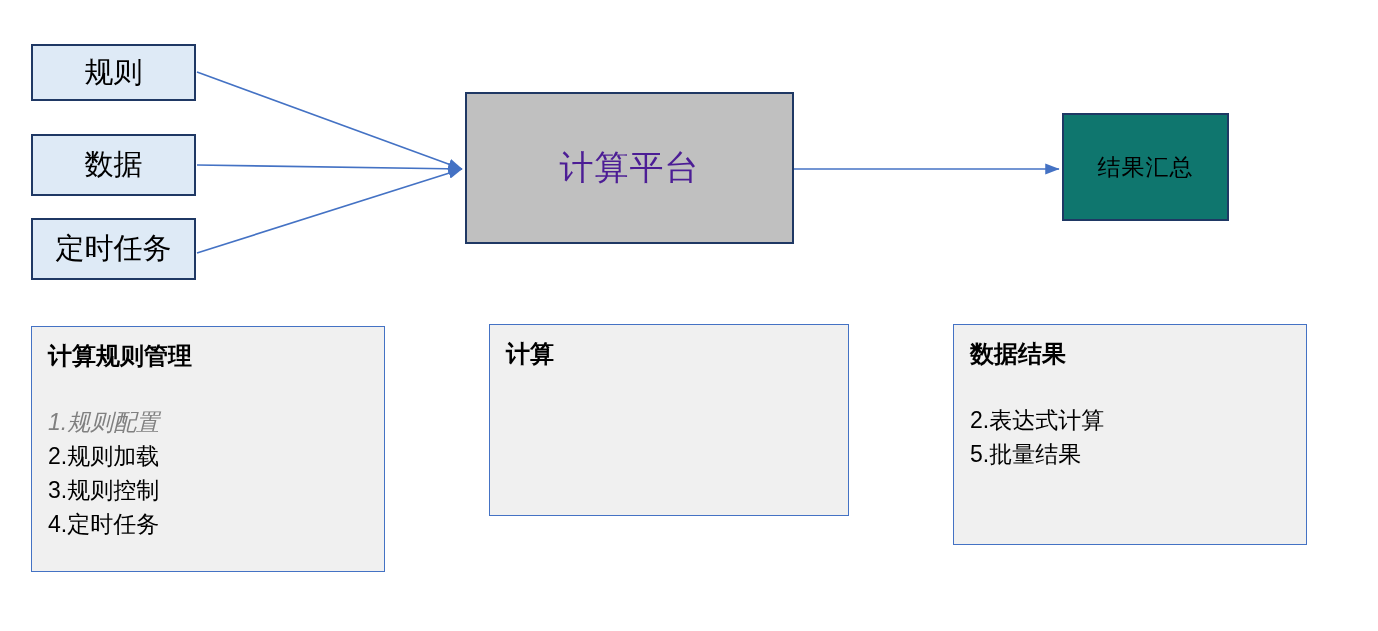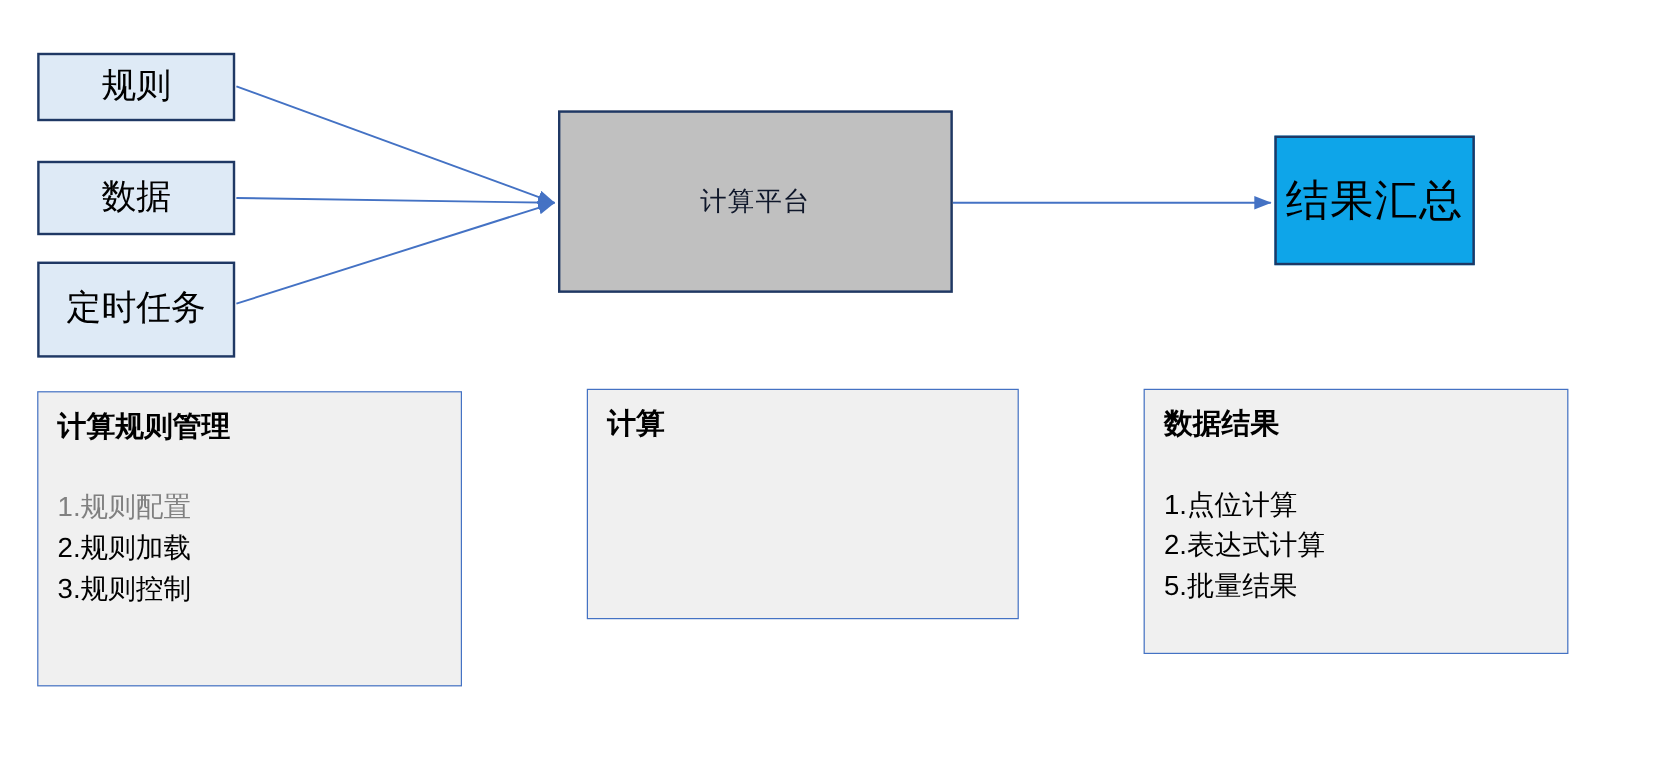--- a/index.html
+++ b/index.html
@@ -44,30 +44,30 @@
   .node-source {
     background: #DEEAF6;
     border: 2.5px solid #1F3864;
     color: #000000;
     font-size: 29px;
   }
 
   .node-platform {
     background: #C0C0C0;
     border: 2.5px solid #1F3864;
-    color: #0f172a;
-    font-size: 22px;
+    color: #4c1d95;
+    font-size: 34px;
     letter-spacing: 1px;
   }
 
   .node-result {
-    background: #0ea5e9;
+    background: #0f766e;
     border: 2.5px solid #1F3864;
     color: #000000;
-    font-size: 36px;
+    font-size: 23px;
     letter-spacing: 1px;
   }
 
   
   .panel {
     position: absolute;
     box-sizing: border-box;
     background: #F0F0F0;
     border: 1.5px solid #4472C4;
     padding: 14px 0 10px 16px;
@@ -86,20 +86,21 @@
     padding: 0;
   }
   .panel-list li {
     font-size: 23px;
     color: #000000;
     line-height: 1.48;
     white-space: nowrap;
   }
   .panel-list li.muted {
     color: #808080;
+    font-style: italic;
   }
 </style>
 </head>
 <body>
 
 <div id="canvas">
 
   <svg id="connectors" viewBox="0 0 1378 631" width="1378" height="631" xmlns="http://www.w3.org/2000/svg">
     <defs>
       <marker id="arrowhead" markerWidth="9" markerHeight="7" refX="8.6" refY="3.5" orient="auto" markerUnits="strokeWidth">
@@ -117,47 +118,47 @@
   </svg>
 
   <div class="node node-source" style="left:31px; top:44px; width:165px; height:57px;">
     <span>规则</span>
   </div>
 
   <div class="node node-source" style="left:31px; top:134px; width:165px; height:62px;text-align:center;">
     <span>数据</span>
   </div>
 
-  <div class="node node-source" style="left:31px; top:218px; width:165px; height:80px;">
+  <div class="node node-source" style="left:31px; top:218px; width:165px; height:62px;">
     <span>定时任务</span>
   </div>
 
   <div class="node node-platform" style="left:465px; top:92px; width:329px; height:152px;">
     <span>计算平台</span>
   </div>
 
   <div class="node node-result" style="left:1062px; top:113px; width:167px; height:108px;">
     <span>结果汇总</span>
   </div>
 
   <div class="panel" style="left:31px; top:326px; width:354px; height:246px;">
     <div class="panel-title">计算规则管理</div>
     <ul class="panel-list">
       <li class="muted">1.规则配置</li>
       <li>2.规则加载</li>
       <li>3.规则控制</li>
+      <li>4.定时任务</li>
     </ul>
   </div>
 
   <div class="panel" style="left:489px; top:324px; width:360px; height:192px;">
     <div class="panel-title">计算</div>
   </div>
 
   <div class="panel" style="left:953px; top:324px; width:354px; height:221px;">
     <div class="panel-title">数据结果</div>
     <ul class="panel-list">
-      <li>1.点位计算</li>
       <li>2.表达式计算</li>
       <li>5.批量结果</li>
     </ul>
   </div>
 
 </div>
 
 </body></html>

